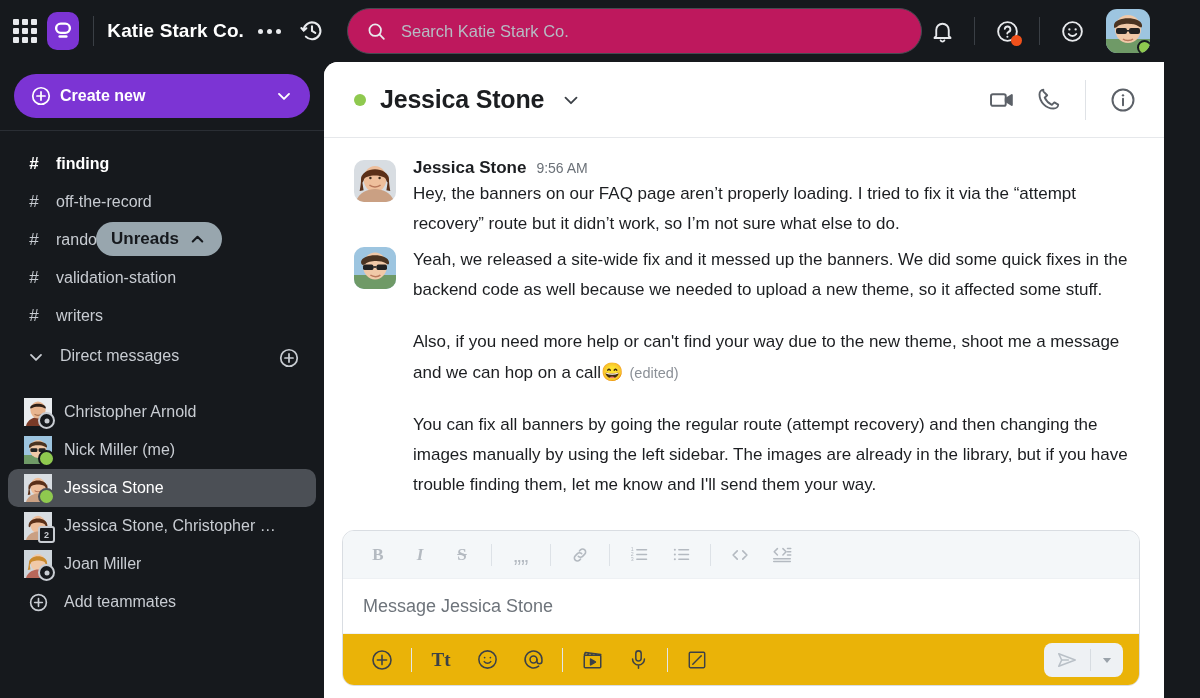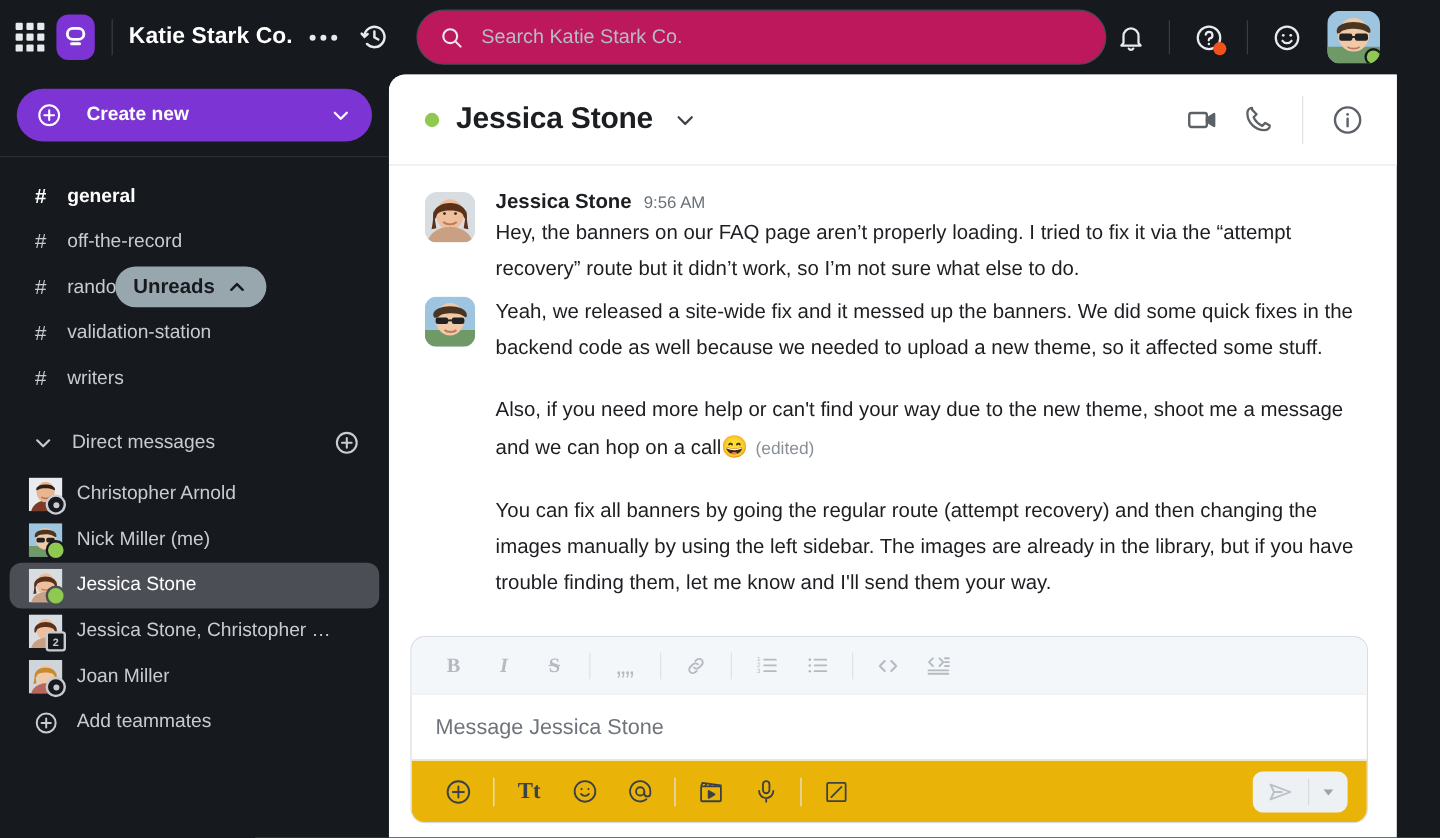--- a/index.html
+++ b/index.html
@@ -62,21 +62,21 @@
   .sidebar {
     width: 324px; flex: 0 0 324px;
     background: #16191d;
     display: flex; flex-direction: column;
     position: relative;
   }
   .create-new {
     margin: 12px 14px 10px 14px;
     height: 44px; border-radius: 22px;
     background: #7c34d4; color: #fff;
-    display: flex; align-items: center; gap: 20px;
+    display: flex; align-items: center; gap: 8px;
     padding: 0 16px; cursor: pointer;
     font-size: 16px; font-weight: 700;
   }
   .create-new .cn-label { flex: 1; }
   .side-divider { height: 1px; background: #2a2e34; margin: 2px 0 0 0; }
 
   .chan-list { padding-top: 4px; overflow: hidden; }
   .side-row {
     height: 38px; display: flex; align-items: center;
     padding: 0 16px 0 18px; gap: 14px;
@@ -94,21 +94,21 @@
   .unreads-pill {
     position: absolute; left: 96px; top: 160px;
     background: #98a6ae; color: #16191d;
     border-radius: 17px; height: 34px;
     display: flex; align-items: center; gap: 9px;
     padding: 0 15px; font-size: 17px; font-weight: 600;
     cursor: pointer; z-index: 6;
   }
 
   .section-head {
-    display: flex; align-items: center; gap: 14px;
+    display: flex; gap: 14px;
     padding: 0 16px 0 18px; height: 44px; margin: 12px 8px 2px 8px;
     color: #c8ccd2; font-size: 16px; cursor: pointer;
   }
   .section-head .sh-label { flex: 1; }
   .dm-row {
     height: 38px; display: flex; align-items: center; gap: 12px;
     padding: 0 12px 0 16px; margin: 0 8px;
     color: #c8ccd2; font-size: 16px; cursor: pointer; border-radius: 10px;
     white-space: nowrap; overflow: hidden;
   }
@@ -310,21 +310,21 @@
 
       <div class="side-divider"></div>
 
       <div class="clipped-top">
         <div class="ghost">&nbsp;</div>
       </div>
 
       <div class="chan-list">
         <div class="side-row unread">
           <span class="hash">#</span>
-          <span>general</span>
+          <span>finding</span>
         </div>
         <div class="side-row">
           <span class="hash">#</span>
           <span>off-the-record</span>
         </div>
         <div class="side-row">
           <span class="hash">#</span>
           <span>random</span>
         </div>
         <div class="side-row">

